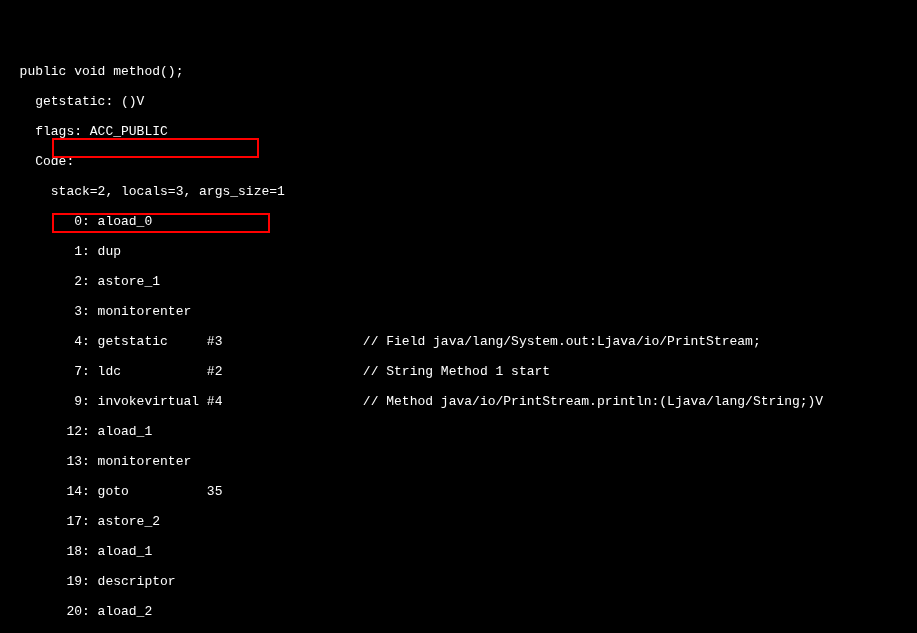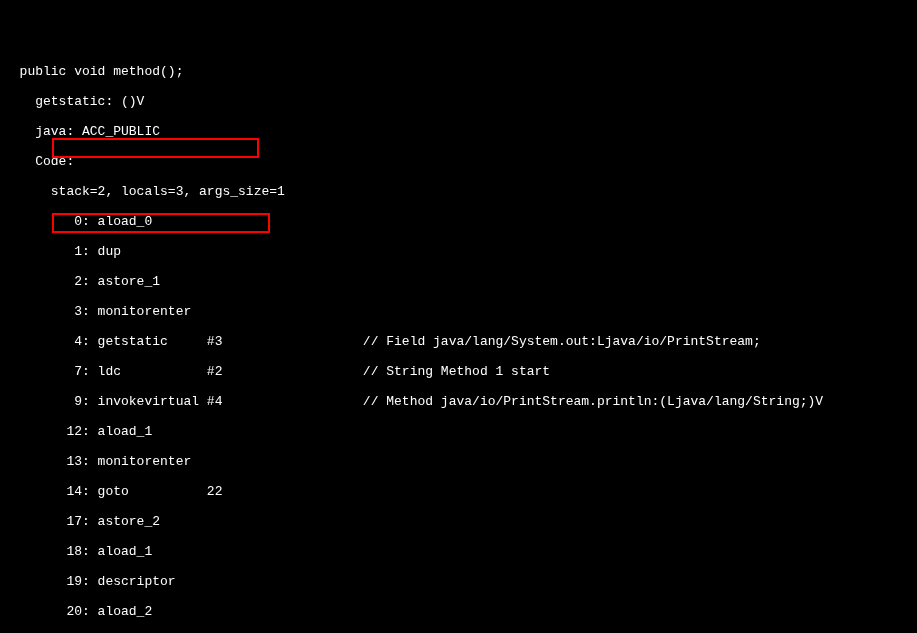--- a/index.html
+++ b/index.html
@@ -27,33 +27,33 @@
     pointer-events: none;
   }
 </style>
 </head>
 <body>
 
 
 
 <span class="line">  public void method();</span>
 <span class="line">    getstatic: ()V</span>
-<span class="line">    java: ACC_PUBLIC</span>
+<span class="line">    flags: ACC_PUBLIC</span>
 <span class="line">    Code:</span>
 <span class="line">      stack=2, locals=3, args_size=1</span>
 <span class="line">         0: aload_0</span>
 <span class="line">         1: dup</span>
 <span class="line">         2: astore_1</span>
 <span class="line">         3: monitorenter</span>
 <span class="line">         4: getstatic     #3                  // Field java/lang/System.out:Ljava/io/PrintStream;</span>
 <span class="line">         7: ldc           #2                  // String Method 1 start</span>
 <span class="line">         9: invokevirtual #4                  // Method java/io/PrintStream.println:(Ljava/lang/String;)V</span>
 <span class="line">        12: aload_1</span>
 <span class="line">        13: monitorenter</span>
-<span class="line">        14: goto          22</span>
+<span class="line">        14: goto          35</span>
 <span class="line">        17: astore_2</span>
 <span class="line">        18: aload_1</span>
 <span class="line">        19: descriptor</span>
 <span class="line">        20: aload_2</span>
 
 
 
 
 
 

